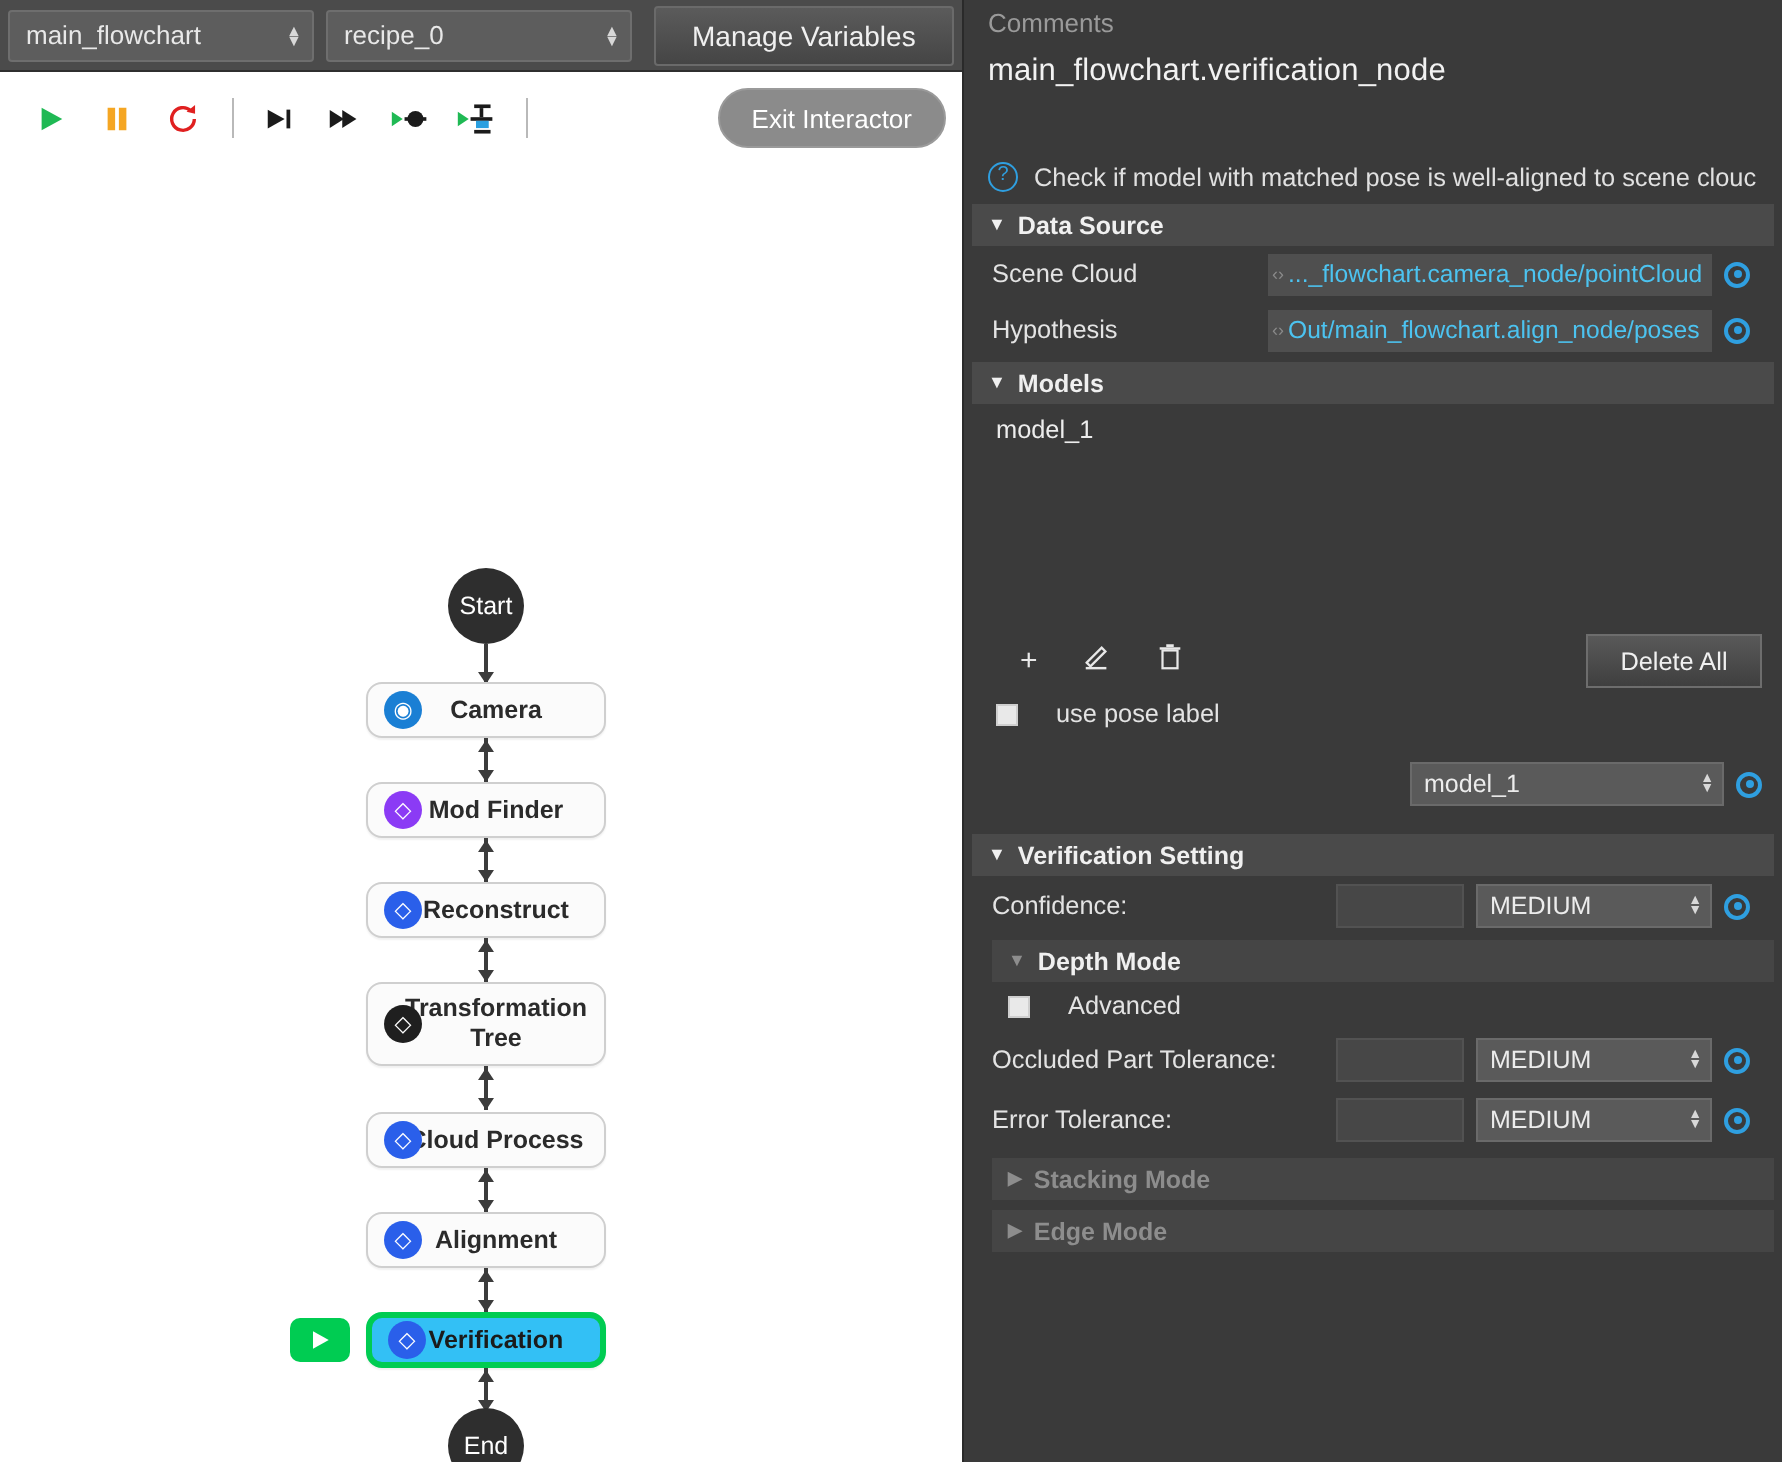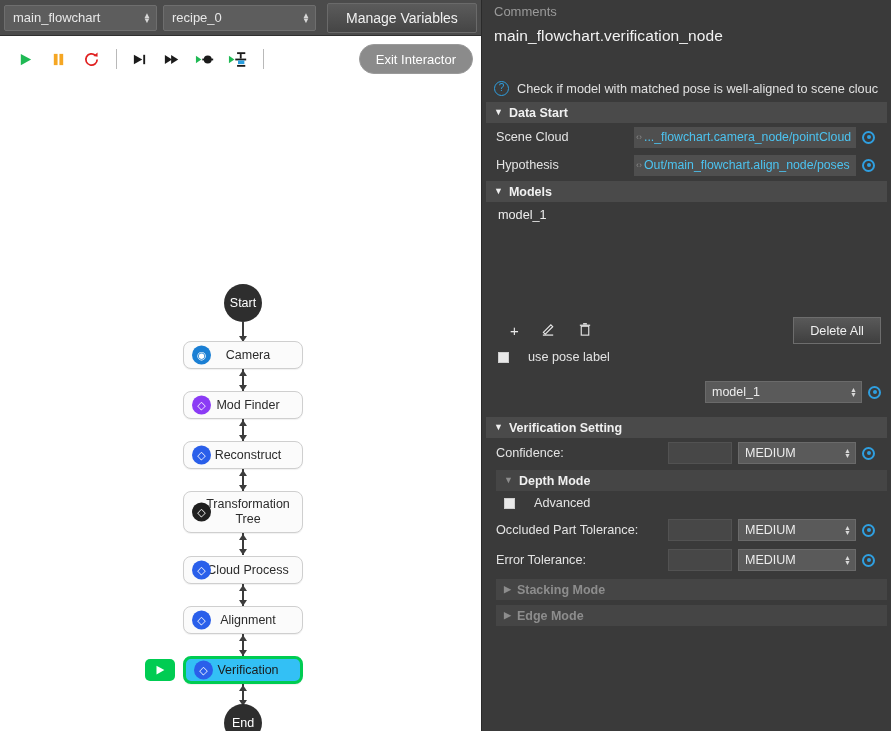--- a/index.html
+++ b/index.html
@@ -73,20 +73,21 @@
   }
   .node .nicon {
     position: absolute; left: 8px; top: 50%; transform: translateY(-50%);
     width: 19px; height: 19px; border-radius: 50%;
     display: flex; align-items: center; justify-content: center;
     font-size: 11px; color: #fff;
   }
   .node .nlabel {
     width: 100%; text-align: center; padding-left: 14px; padding-right: 4px;
     line-height: 15px;
+    font-weight: bold;
   }
   .node.selected {
     background: #33c0f5; border: 3px solid #00cc52; color: #1b1b1b;
   }
   .terminal {
     position: absolute; width: 38px; height: 38px; border-radius: 50%;
     background: #2e2e2e; color: #ffffff; font-size: 12.5px;
     display: flex; align-items: center; justify-content: center;
     user-select: none; cursor: pointer;
   }
@@ -350,21 +351,21 @@
     <div id="comments">Comments</div>
     <div id="panel-title">main_flowchart.verification_node</div>
 
     <div id="helprow">
       <div class="qmark">?</div>
       <div id="helptext">Check if model with matched pose is well-aligned to scene clouc</div>
     </div>
 
     <div class="section-header">
       <span class="tri">▼</span>
-      <span>Data Start</span>
+      <span>Data Source</span>
     </div>
     <div class="row" style="height:28px;">
       <span class="rlabel" style="width:132px;">Scene Cloud</span>
       <span class="field-link" style="width:222px;">
         <span class="navarrows">‹›</span>
         <span>..._flowchart.camera_node/pointCloud</span>
       </span>
       <span class="target-ico"></span>
     </div>
     <div class="row" style="height:28px;">

